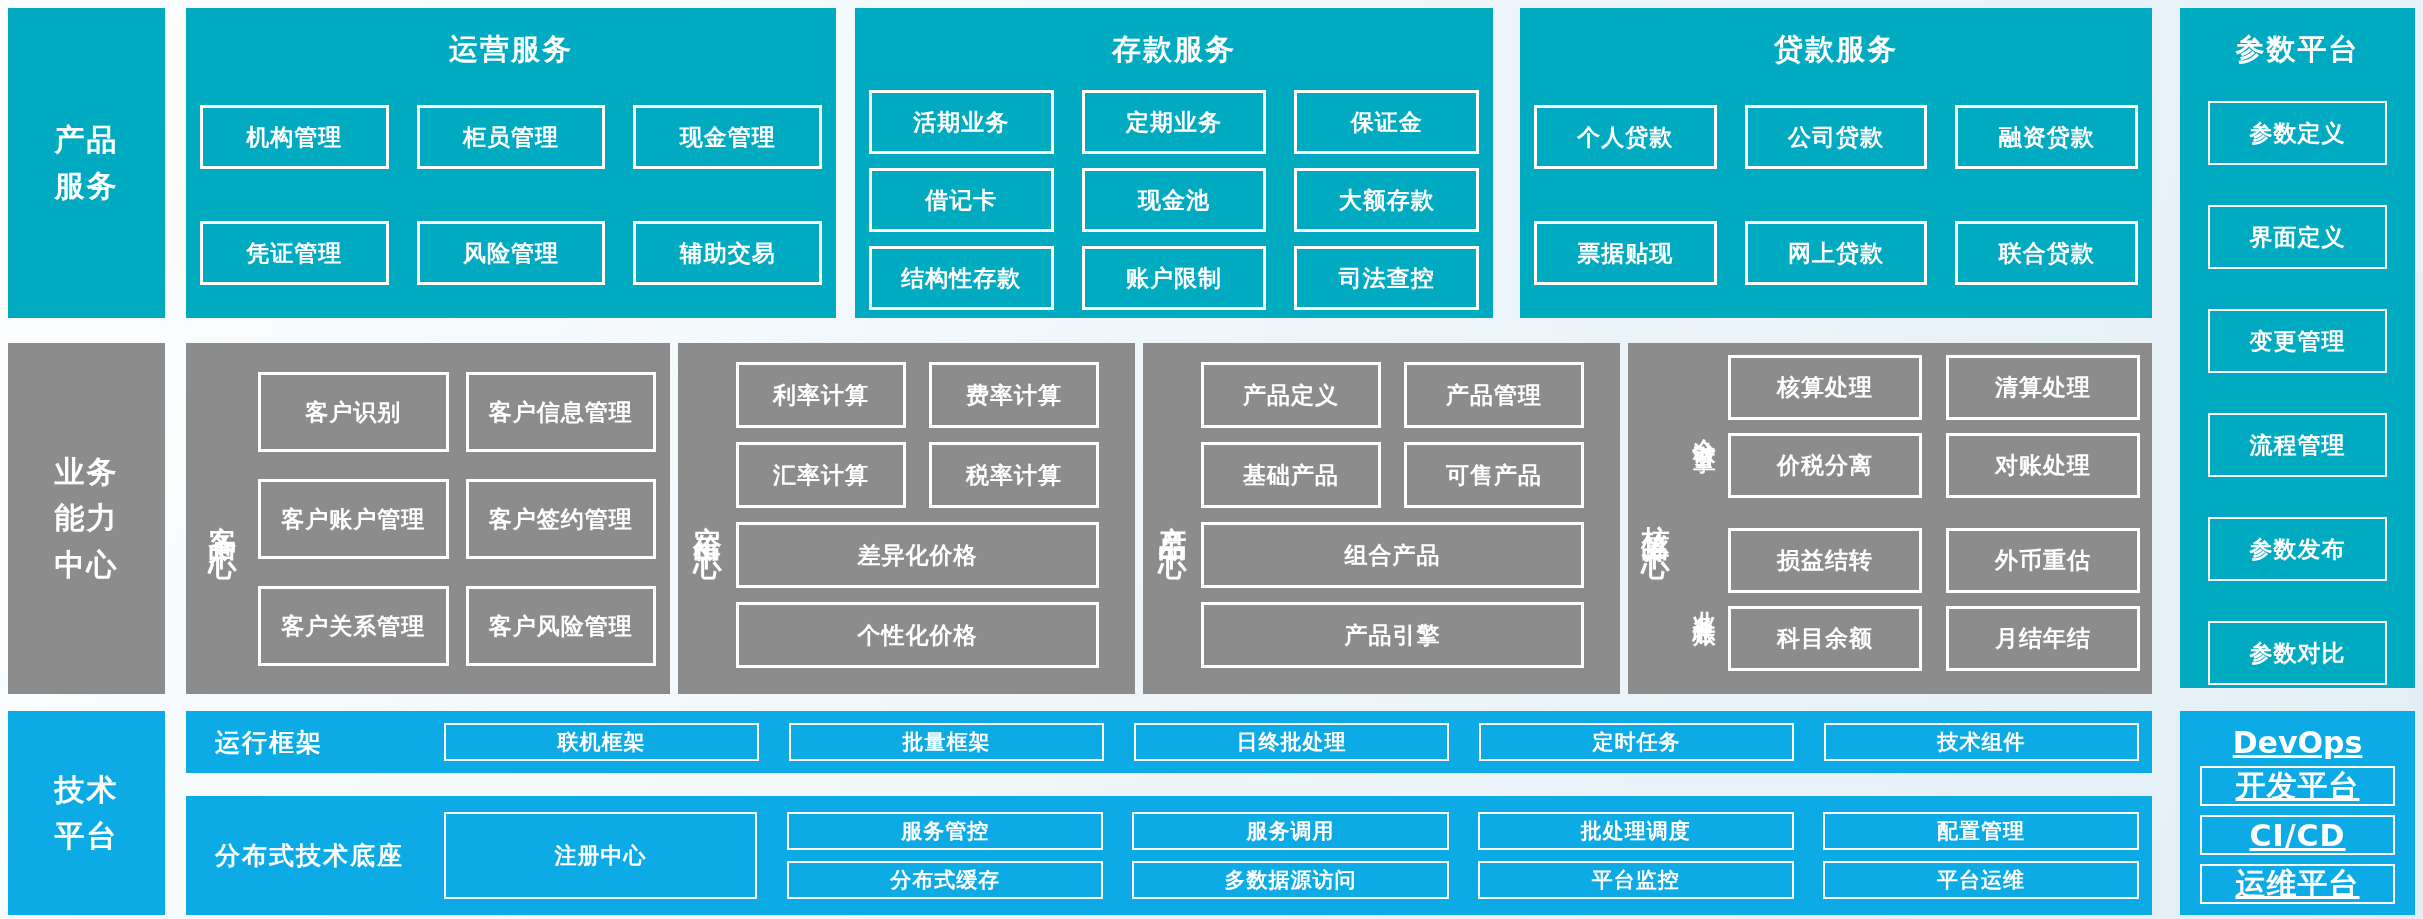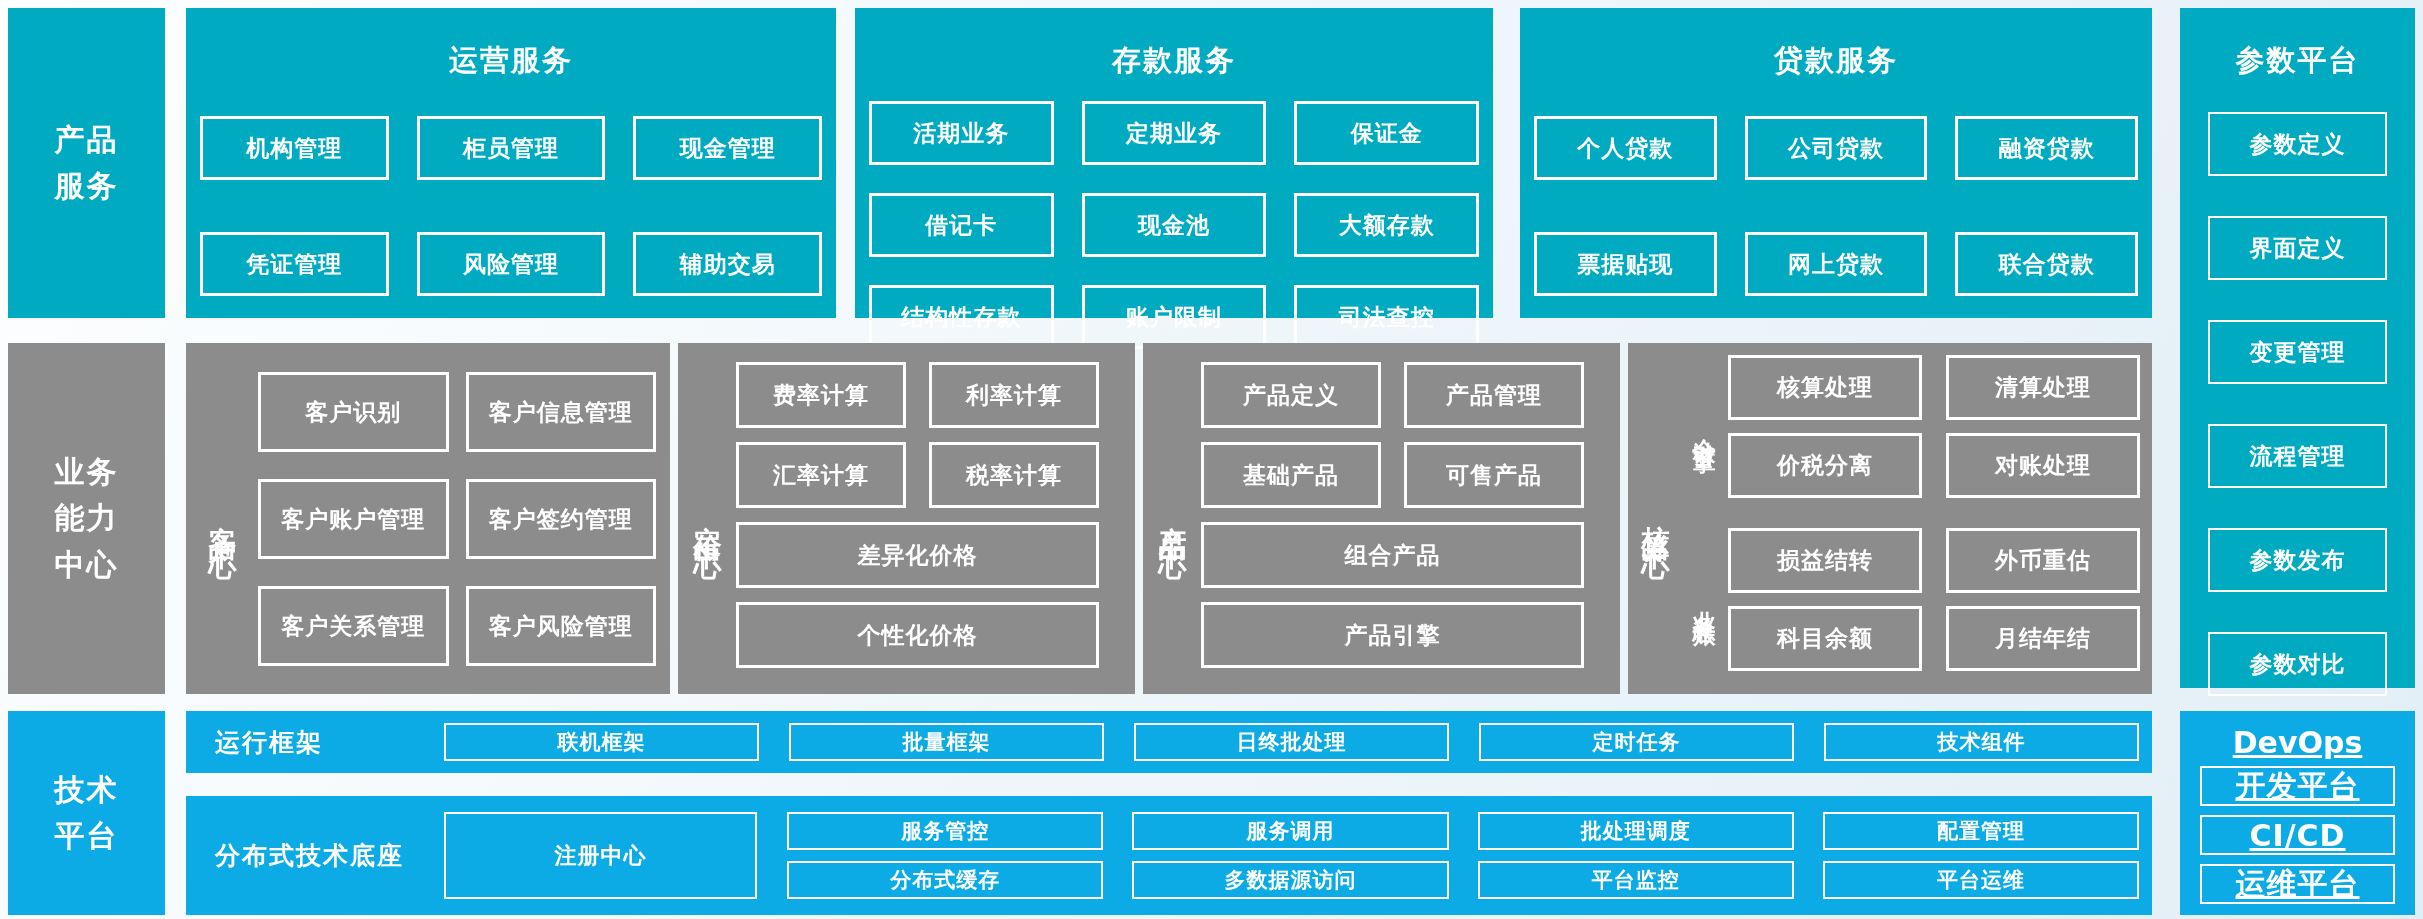--- a/index.html
+++ b/index.html
@@ -26,29 +26,29 @@
   #sec-product{left:1143px;top:343px;width:477px;height:351px;}
   #sec-accounting{left:1628px;top:343px;width:524px;height:351px;}
   #sb-tech{left:8px;top:711px;width:157px;height:204px;}
   #sec-runtime{left:186px;top:711px;width:1966px;height:62px;}
   #sec-distributed{left:186px;top:796px;width:1966px;height:119px;}
   #sec-devops{left:2180px;top:711px;width:235px;height:204px;}
 
   
   .sidebar{display:flex;flex-direction:column;align-items:center;justify-content:center;
     font-size:30px;font-weight:700;line-height:1.55;letter-spacing:2px;}
-  .sec-title{margin:0;padding-top:33px;text-align:center;font-size:29px;font-weight:700;letter-spacing:2px;}
+  .sec-title{margin:0;padding-top:22px;text-align:center;font-size:29px;font-weight:700;letter-spacing:2px;}
   .box{border:3px solid #fff;display:flex;align-items:center;justify-content:center;
     text-align:center;font-size:23px;font-weight:600;letter-spacing:1px;box-sizing:border-box;}
   .b2{border-width:2px;}
   .h64{height:64px}.h80{height:80px}.h66{height:66px}.h65{height:65px}.h38{height:38px}.h40{height:40px}
 
   .grid{display:grid;}
   .grid-ops{grid-template-columns:repeat(3,1fr);column-gap:28px;row-gap:52px;margin:35px 14px 0;}
-  .grid-dep{grid-template-columns:repeat(3,1fr);column-gap:28px;row-gap:14px;margin:20px 14px 0;gap:28px;}
+  .grid-dep{grid-template-columns:repeat(3,1fr);column-gap:28px;row-gap:14px;margin:20px 14px 0;}
   .vlist{display:flex;flex-direction:column;gap:40px;margin:31px 28px 0;}
 
   .hpanel{display:flex;}
   .vlabel{writing-mode:vertical-lr;text-orientation:upright;display:flex;align-items:center;
     justify-content:center;font-size:28px;font-weight:700;letter-spacing:8px;flex:0 0 auto;}
   #sec-customer > .vlabel{width:72px;}
   #sec-pricing > .vlabel,#sec-product > .vlabel{width:58px;}
   #sec-accounting > .vlabel{width:54px;}
   .vlabel.small{font-size:23px;letter-spacing:4px;width:46px;}
 
@@ -147,22 +147,22 @@
         <div class="box h80">客户账户管理</div>
         <div class="box h80">客户签约管理</div>
         <div class="box h80">客户关系管理</div>
         <div class="box h80">客户风险管理</div>
       </div>
   </section>
 
   <section id="sec-pricing" class="panel gray hpanel">
     <div class="vlabel">定价中心</div>
     <div class="grid grid-price">
+        <div class="box h66">利率计算</div>
         <div class="box h66">费率计算</div>
-        <div class="box h66">利率计算</div>
         <div class="box h66">汇率计算</div>
         <div class="box h66">税率计算</div>
         <div class="box h66 wide">差异化价格</div>
         <div class="box h66 wide">个性化价格</div>
       </div>
   </section>
 
   <section id="sec-product" class="panel gray hpanel">
     <div class="vlabel">产品中心</div>
     <div class="grid grid-price">

